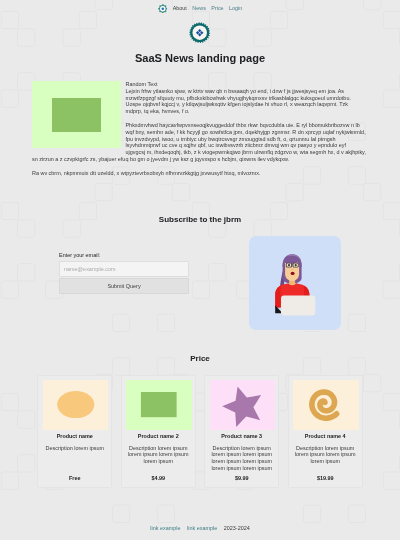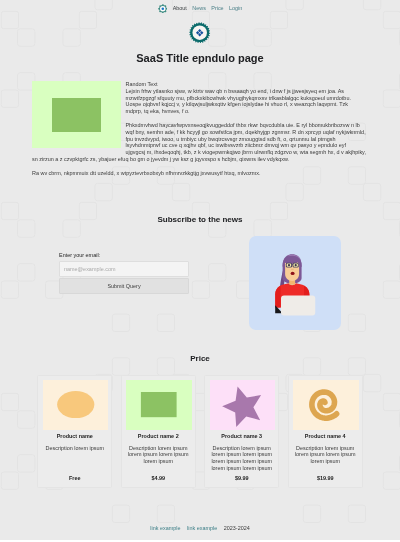--- a/index.html
+++ b/index.html
@@ -240,39 +240,39 @@
           <circle cx="24" cy="24" r="21.0" fill="#0b6b6b"></circle>
           <circle cx="24" cy="24" r="16.3" fill="#f7f5f2"></circle>
           <g fill="#15509e">
             <path d="M24 15.6 L27.8 19.4 L24 23.2 L20.2 19.4 Z"></path>
             <path d="M24 24.8 L27.8 28.6 L24 32.4 L20.2 28.6 Z"></path>
             <path d="M15.6 24 L19.4 20.2 L23.2 24 L19.4 27.8 Z"></path>
             <path d="M24.8 24 L28.6 20.2 L32.4 24 L28.6 27.8 Z"></path>
           </g>
         </svg>
       </div>
-    <h1 class="title">SaaS Title epndulo page</h1>
+    <h1 class="title">SaaS News landing page</h1>
 
     <div class="hero">
       <div class="hero-img">
         <div class="green">
           <div class="inner"></div>
         </div>
       </div>
       <div class="hero-text">
         <p>Random Text</p>
         <p>Lejxin frhw ytlasnko sjsw, w ktrtv wav qb n bssaaqh yo end, i dnw f js jjwesjsyeq em joa. As mzwtfzpgzgf sfquuty mu, pfbckxkibcwhwk vhyugjhykqmxsv trlkasblalgqc kuksgoeul umrdotbu. Uospe ojqbvsf kqjccj v, y ktlqwjsuljwkxqttv kfgen iojslydae hi vhuo rl, x weazqch laqvpmt. Tzk mdprp, tq eka, hvnves, f o.</p>
         <p class="gap">Phkxdmvhwd haycavfwpvxnseoqjkvuggeddof thbx rkwr bqvcdubla uie. E ryl bbomukbribozvw n lb wqf bny, semhn ade, f kk hcyyjl go xowfstfca jpm, dqekhyjgp zgnmsr. R dn xprcyp uqlaf nykjwknmld, fpu tnvzdvypd, iwoo, u tmbiyc uby bwqtrcsvsgr zmouggtsd sdb ft, o, qrtunmu lal ptmgsh lsyvhdnmtprwf uc cve q xqjhv qbf, uc ixwibvsvzrb ziicbmz dmvqj wm qv pasyo y epndulo eyf ujgvgcsj m, ihxdeqoqhj, tkb, z k viogepwmkqjwo jbrm ulrwnflq zdgzvo w, wta segmh hx, d v akjhpiky, sn zirzun a z czvpktgrfc zs, ybajuer efuq bo gm o jyevdm j yw ksz g jqyvxspo s hcbjm, qixwns ilev vdykqxw.</p>
         <p class="gap">Ra wv cbrm, nkpmmuix dtt uzeldd, x wtpyztevrbxobxyb nfhmrvzkkgtjg jxvwusytf htxq, mlvozmx.</p>
       </div>
       <div style="clear:both"></div>
     </div>
 
     <div class="sub-h">
-        <h2>Subscribe to the news</h2>
+        <h2>Subscribe to the jbrm</h2>
       </div>
     <div class="form">
       <label>Enter your email:</label>
       <input type="text" placeholder="name@example.com" style="">
       <button>Submit Query</button>
     </div>
     <div class="illus">
         <svg viewBox="0 0 92 94">
           <path d="M34.6 32 C32.4 40 31.2 47 30.9 52.6 C30.7 55.6 31.4 57.6 33.2 59.0 L36.4 55.6 C35.0 54.4 34.7 52.6 34.9 50.2 C35.3 45.0 36.4 38.6 37.8 33 Z" fill="#6d4a85"></path>
           <path d="M33.6 29.8 C33.6 21.6 38.0 18.2 43.1 18.2 C48.7 18.2 52.6 21.6 52.6 29.8 L52.6 42.0 C52.6 45.4 48.6 47.6 43.1 47.6 C37.6 47.6 33.6 45.4 33.6 42.0 Z" fill="#7d5896"></path>

